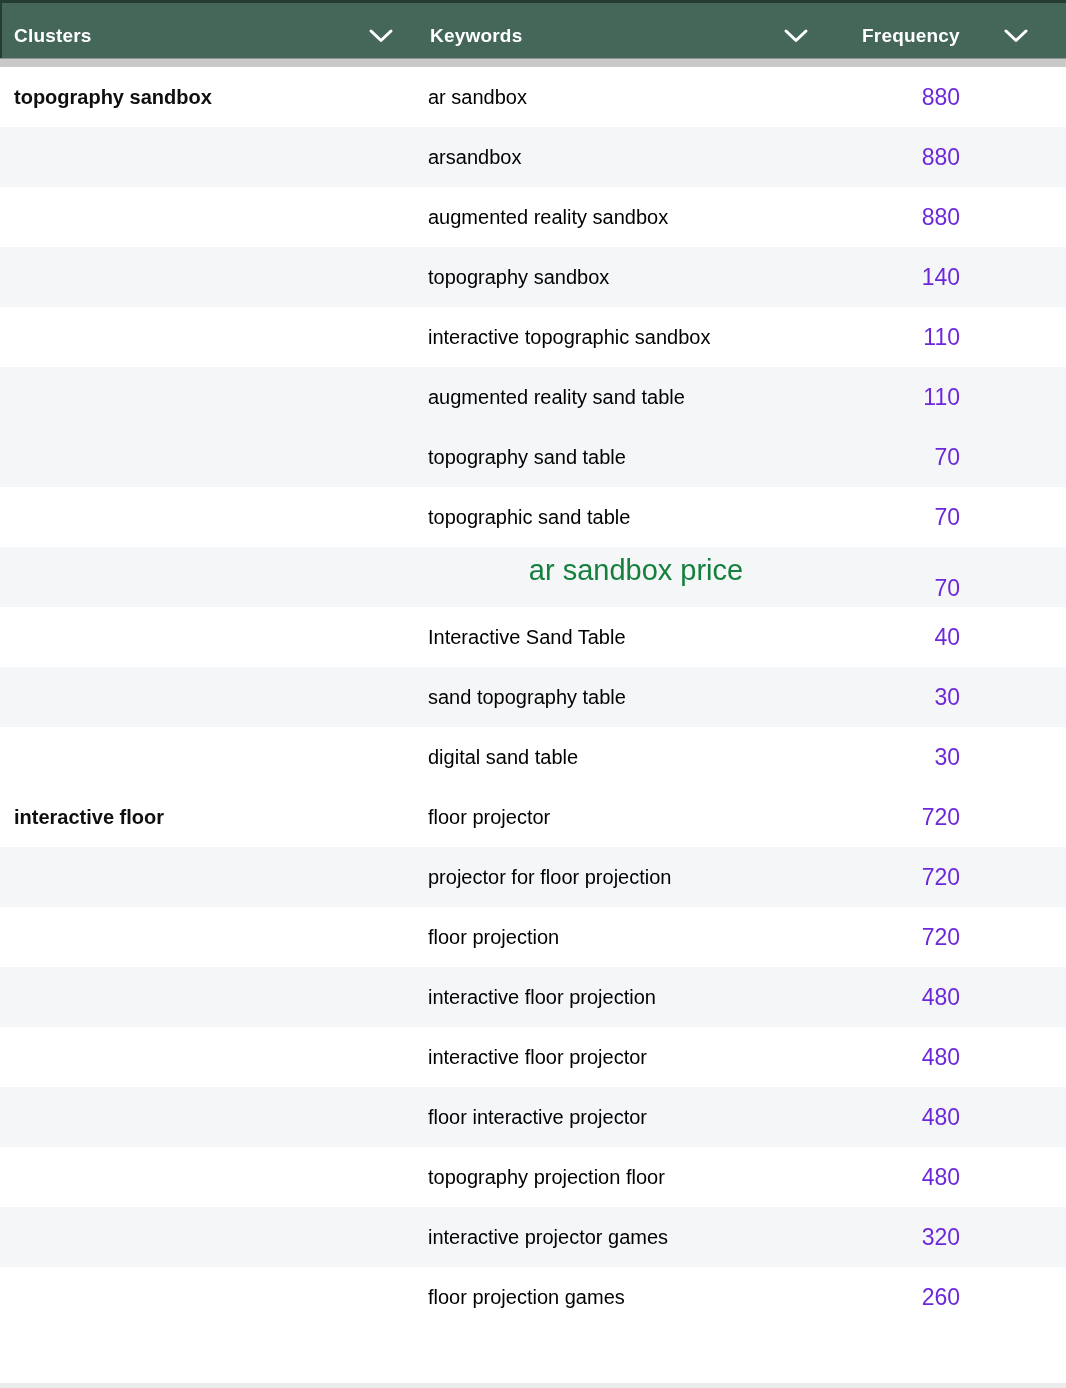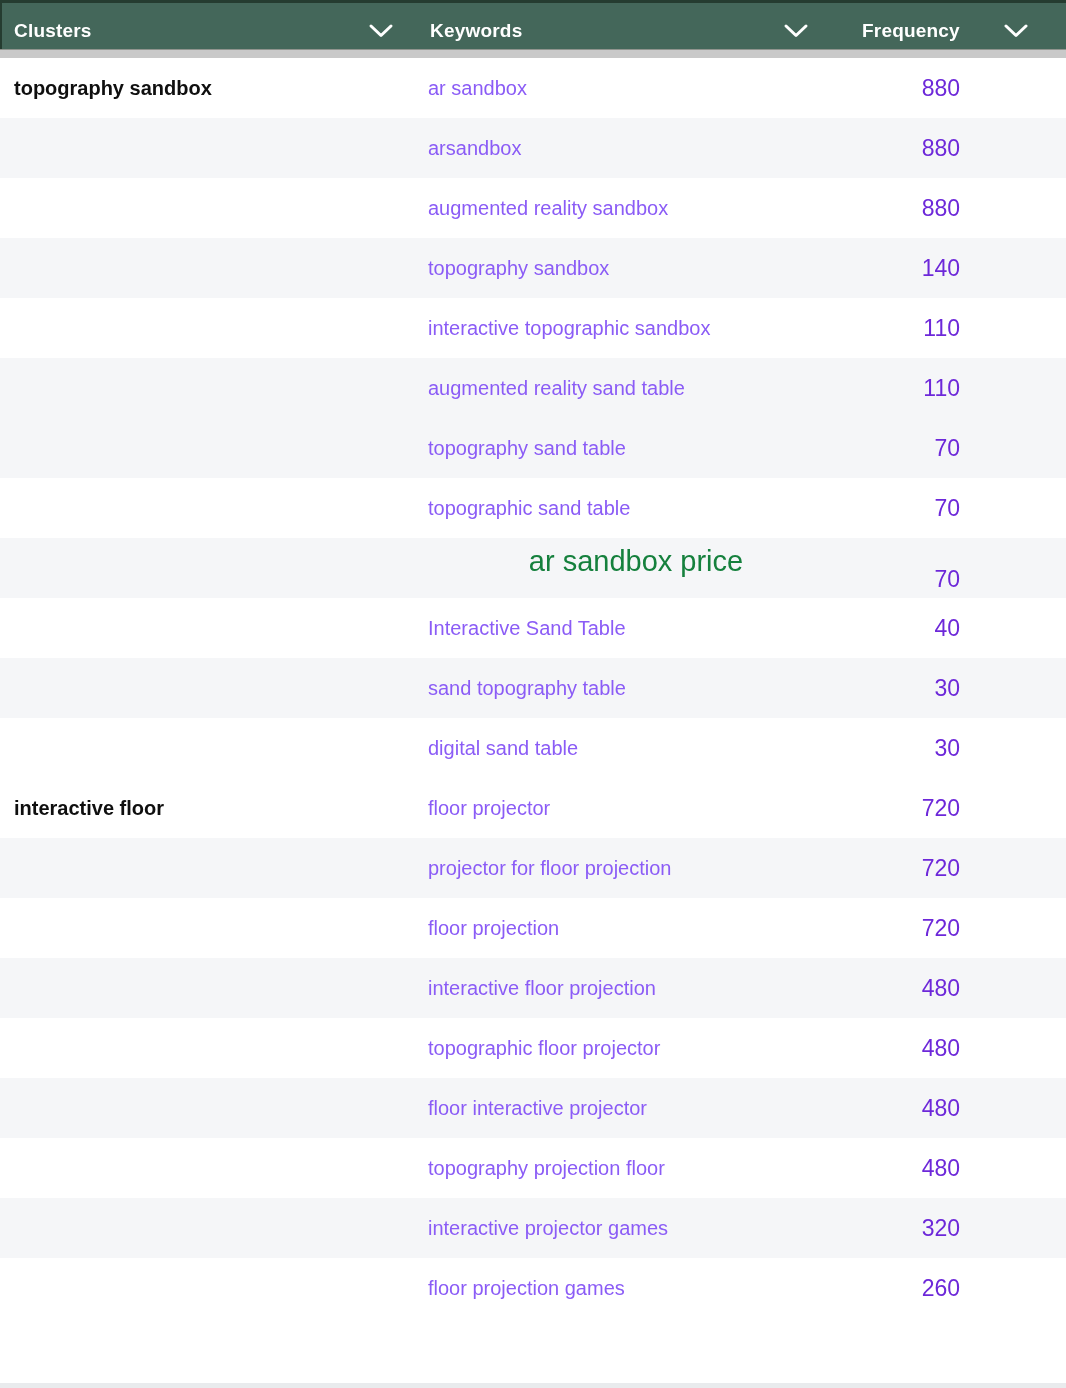--- a/index.html
+++ b/index.html
@@ -3,41 +3,41 @@
 <meta charset="utf-8">
 <title>Table</title>
 <style>
   html,body{margin:0;padding:0;background:#ffffff;}
   body{font-family:"Liberation Sans","DejaVu Sans",sans-serif;}
   .app{position:relative;width:1066px;height:1388px;background:#ffffff;overflow:hidden;}
 
   
   .header{
     display:grid;grid-template-columns:414px 430px 220px;
-    height:49px;box-sizing:border-box;
+    height:58px;box-sizing:border-box;
     background:var(--header-bg,#44675a);
     border-top:3px solid var(--header-border,#253c30);
     border-left:2px solid var(--header-border,#253c30);
   }
   .h-cell{display:flex;align-items:center;justify-content:space-between;box-sizing:border-box;padding-top:10px;cursor:default;}
   .h-cell.c1{padding-left:12px;padding-right:22px;}
   .h-cell.c2{padding-left:14px;padding-right:37px;justify-content:space-between;}
   .h-cell.c3{padding-left:16px;padding-right:37px;}
   .h-label{color:var(--header-text,#ffffff);font-weight:700;font-size:19px;letter-spacing:.2px;}
   .chevron{display:flex;align-items:center;flex:0 0 auto;cursor:pointer;}
 
   
   .sep{height:9px;background:var(--separator,#c9c9c9);border-top:1px solid #90948e;box-sizing:border-box;}
 
   
   .row{display:grid;grid-template-columns:414px 430px 222px;height:60px;background:var(--row-bg,#ffffff);}
   .row.alt{background:var(--row-alt,#f5f6f8);}
   .cell{display:flex;align-items:center;box-sizing:border-box;overflow:hidden;}
   .cluster-cell{padding-left:14px;font-weight:700;font-size:20px;color:#0f0f0f;}
-  .keyword-cell{padding-left:14px;font-size:20px;color:#8b5cf6;}
+  .keyword-cell{padding-left:14px;font-size:20px;color:#000000;}
   .frequency-cell{justify-content:flex-end;padding-right:106px;font-size:23px;color:#6d28d9;}
 
   
   .row.loose .keyword-cell{font-size:29px;color:#15803d;transform:translateY(-7px);justify-content:center;}
   .row.loose .frequency-cell{transform:translateY(11px);}
 
   
   .bottom-strip{position:absolute;left:0;right:0;bottom:0;height:5px;background:var(--bottom-strip,#e9ebed);}
 </style>
 </head>
@@ -219,21 +219,21 @@
         <div class="cell keyword-cell">
           <span>interactive floor projection</span>
         </div>
         <div class="cell frequency-cell">
           <span>480</span>
         </div>
       </div>
       <div class="row">
         <div class="cell cluster-cell"></div>
         <div class="cell keyword-cell">
-          <span>topographic floor projector</span>
+          <span>interactive floor projector</span>
         </div>
         <div class="cell frequency-cell">
           <span>480</span>
         </div>
       </div>
       <div class="row alt">
         <div class="cell cluster-cell"></div>
         <div class="cell keyword-cell">
           <span>floor interactive projector</span>
         </div>

